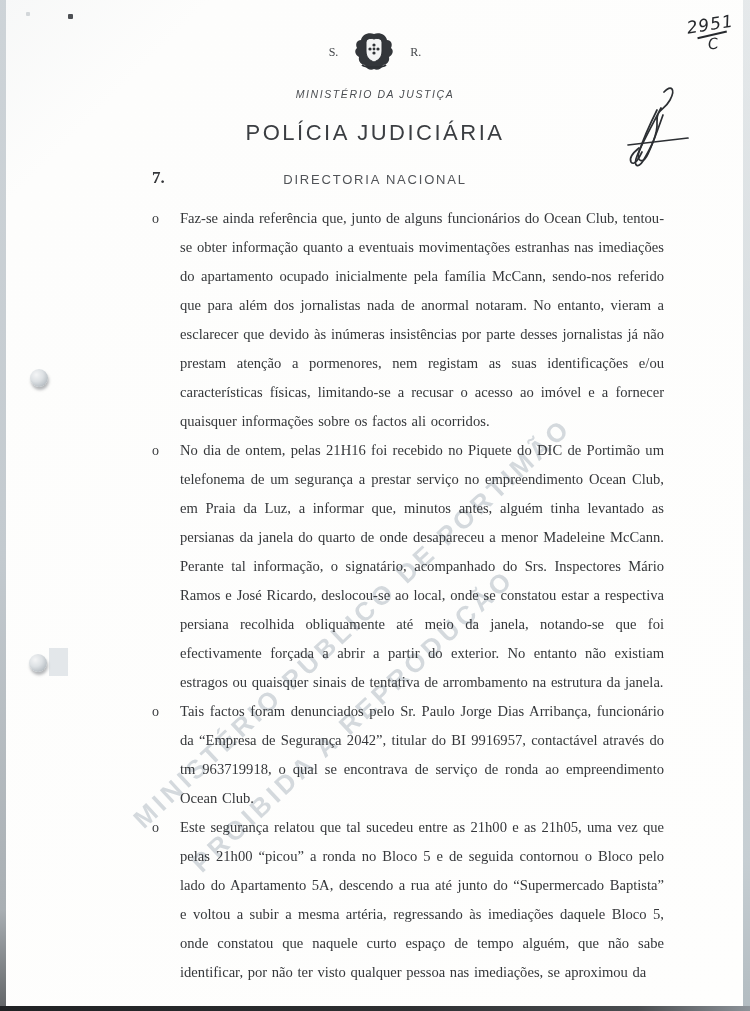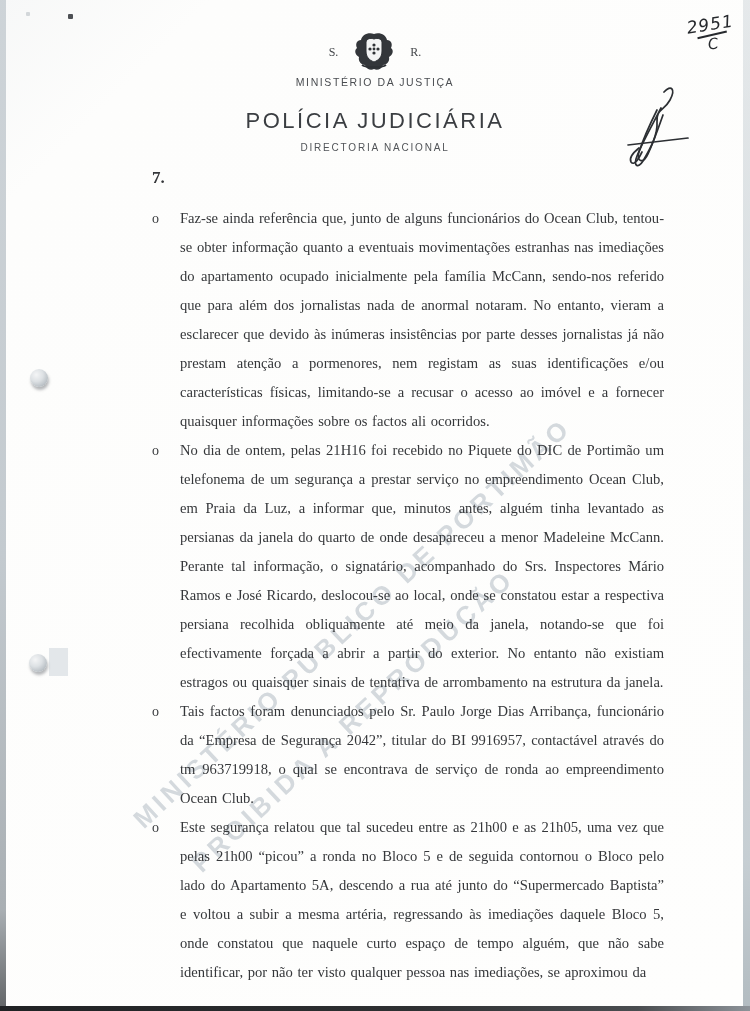--- a/index.html
+++ b/index.html
@@ -31,23 +31,23 @@
   .punch-1{left:30px;top:369px;}
   .punch-2{left:29px;top:654px;}
   .punch-tab{position:absolute;left:49px;top:648px;width:19px;height:28px;background:#e3e7ea;}
 
   
   .header{position:absolute;left:0;top:30px;width:750px;text-align:center;color:#3c3f42;
     font-family:"Liberation Sans", sans-serif;}
   .seal-row{display:flex;align-items:center;justify-content:center;gap:14px;height:44px;}
   .seal-letter{font-family:"Liberation Serif", serif;font-size:12px;color:#44474b;}
   .crest{width:44px;height:42px;display:inline-block;}
-  .ministry{margin-top:2px;font-size:10.5px;letter-spacing:1.6px;color:#4a4d51;}
+  .ministry{margin-top:14px;font-size:10.5px;letter-spacing:1.6px;color:#4a4d51;font-style:italic;}
   .pj-title{margin-top:20px;font-size:22px;letter-spacing:2.5px;color:#3b3e42;}
-  .pj-sub{margin-top:8px;font-size:10px;letter-spacing:1.8px;color:#515458;}
+  .pj-sub{margin-top:26px;font-size:13px;letter-spacing:1.8px;color:#515458;}
 
   
   .pagenum{position:absolute;left:688px;top:16px;transform:rotate(-9deg);
     color:#26292d;font-family:"DejaVu Sans", sans-serif;font-style:italic;text-align:center;line-height:1;}
   .pagenum .num{font-size:17px;letter-spacing:1px;display:block;}
   .pagenum .bar{display:block;width:30px;border-top:2px solid #26292d;margin:1px auto 1px;transform:rotate(-4deg);}
   .pagenum .den{font-size:15px;display:block;}
 
   
   .signature{position:absolute;left:612px;top:82px;width:80px;height:90px;}

